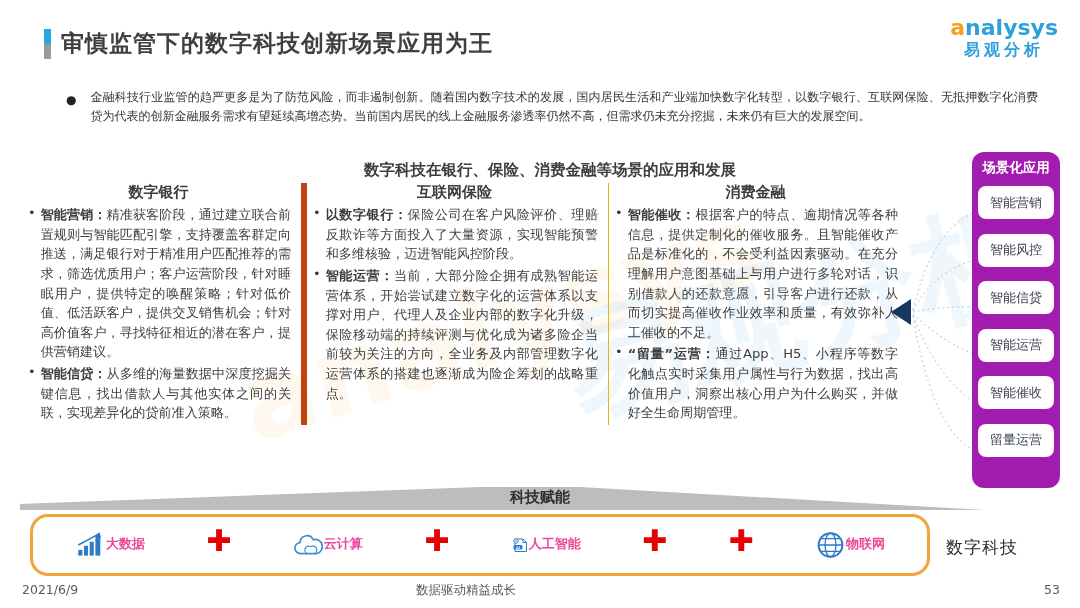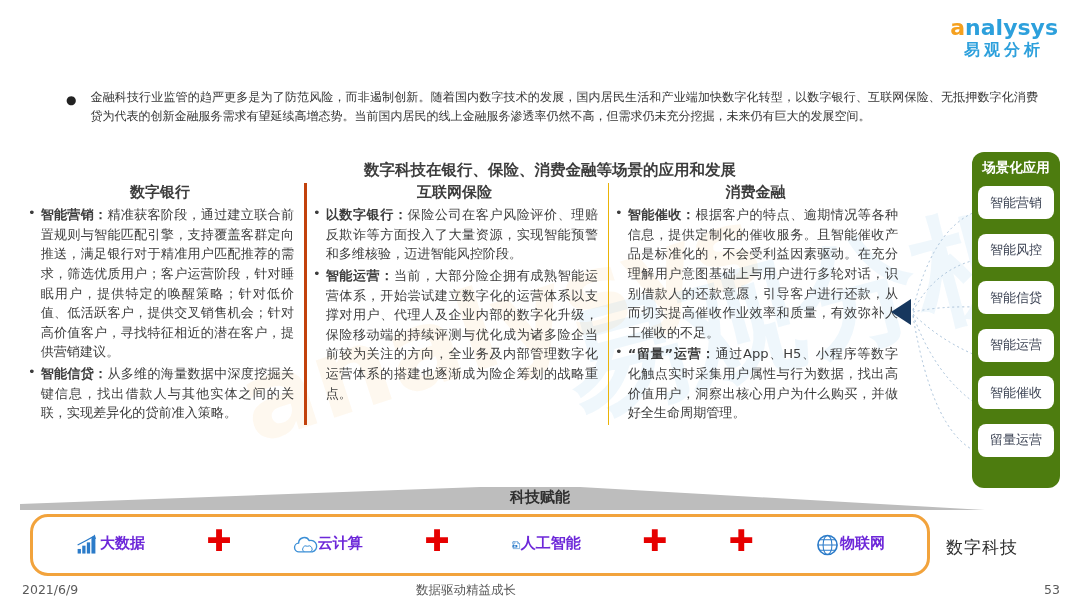--- a/index.html
+++ b/index.html
@@ -27,69 +27,73 @@
   .intro-marker { font-size:12px; color:#222; margin:5px 14px 0 0; }
   .intro-text { font-size:12px; line-height:1.62; color:#353535; text-align:justify; }
 
   
   .diagram-subtitle { position:absolute; left:100px; top:160px; width:900px; text-align:center;
       font-size:15.5px; font-weight:bold; color:#3d3d3d; }
 
   
   .columns { position:absolute; left:22px; top:183px; width:886px; display:flex; }
   .col { padding:0 10px 0 4px; }
-  .col1 { width:285px; border-right:3px solid #c2410c; }
+  .col1 { width:285px; border-right:6px solid #c2410c; }
   .col2 { width:302px; border-right:1px solid #eab308; }
   .col3 { width:299px; }
   .col-header { text-align:center; font-size:15px; font-weight:bold; color:#3d3d3d; margin-bottom:3px; }
   .item { display:flex; margin-bottom:2px; }
   .item-marker { font-size:13px; color:#3d3d3d; margin:0 5px 0 2px; }
   .item-body { font-size:13.1px; line-height:1.5; color:#3d3d3d; text-align:justify; }
   .item-term { font-weight:bold; }
 
   
   .sidebar { position:absolute; left:972px; top:152px; width:88px; height:336px;
-      background:#4d7c0f; border-radius:12px; padding:7px 6px 6px 6px; }
+      background:#a21caf; border-radius:12px; padding:7px 6px 6px 6px; }
   .sidebar-header { color:#ffffff; font-size:13.5px; font-weight:bold; text-align:center; margin-bottom:9px; letter-spacing:0; }
   .sidebar-btn { background:#ffffff; border-radius:8px; height:33px; margin-bottom:14.5px;
       display:flex; align-items:center; justify-content:center; font-size:13px; color:#3c4354;text-align:center; }
   .sidebar-btn:last-child { margin-bottom:0; }
 
   
   .connector { position:absolute; left:880px; top:150px; }
 
   
   .band-svg { position:absolute; left:0; top:482px; }
   .band-label { position:absolute; left:460px; top:488px; width:160px; text-align:center;
       font-size:15px; font-weight:bold; color:#2f2f2f; }
 
   
   .tech-box { position:absolute; left:30px; top:514px; width:900px; height:62px;
       border:3px solid #f2a33c; border-radius:18px; background:#ffffff;
       display:flex; align-items:center; justify-content:space-between; padding:0 42px; }
   .tech-item { display:flex; flex-direction:row; align-items:center; width:70px; }
   .tech-item svg { display:block; }
-  .tech-label { font-size:15px; font-weight:bold; color:#6d28d9; margin-top:-3px; white-space:nowrap; }
+  .tech-label { font-size:13px; font-weight:bold; color:#ec4899; margin-top:-3px; white-space:nowrap; }
   .plus { color:#e60000; font-size:30px; font-weight:bold; line-height:1; transform:translateY(-4px); }
   .digital-tech-label { position:absolute; left:946px; top:536px; font-size:17px; font-weight:normal; color:#2f2f2f; letter-spacing:1px; }
 
   
   .footer { position:absolute; left:0; bottom:6px; width:1080px; height:20px; font-size:12.5px; color:#5a5a5a; }
   .footer-date { position:absolute; left:22px; }
   .footer-center { position:absolute; left:0; width:932px; text-align:center; }
   .footer-page { position:absolute; right:20px; }
 </style>
 </head>
 <body>
 
 <div id="slide">
 
   <div class="wm wm1">analysys</div>
   <div class="wm wm2">易观分析</div>
 
+  <div class="title-wrap">
+    <div class="title-bar"></div>
+    <div class="page-title">审慎监管下的数字科技创新场景应用为王</div>
+  </div>
 
   <div class="logo">
     <div class="logo-en"><span class="swirl">a</span><span>nalysys</span></div>
     <div class="logo-cn">易观分析</div>
   </div>
 
   <div class="intro">
     <div class="intro-marker">●</div>
     <div class="intro-text">金融科技行业监管的趋严更多是为了防范风险，而非遏制创新。随着国内数字技术的发展，国内居民生活和产业端加快数字化转型，以数字银行、互联网保险、无抵押数字化消费贷为代表的创新金融服务需求有望延续高增态势。当前国内居民的线上金融服务渗透率仍然不高，但需求仍未充分挖掘，未来仍有巨大的发展空间。</div>
   </div>

